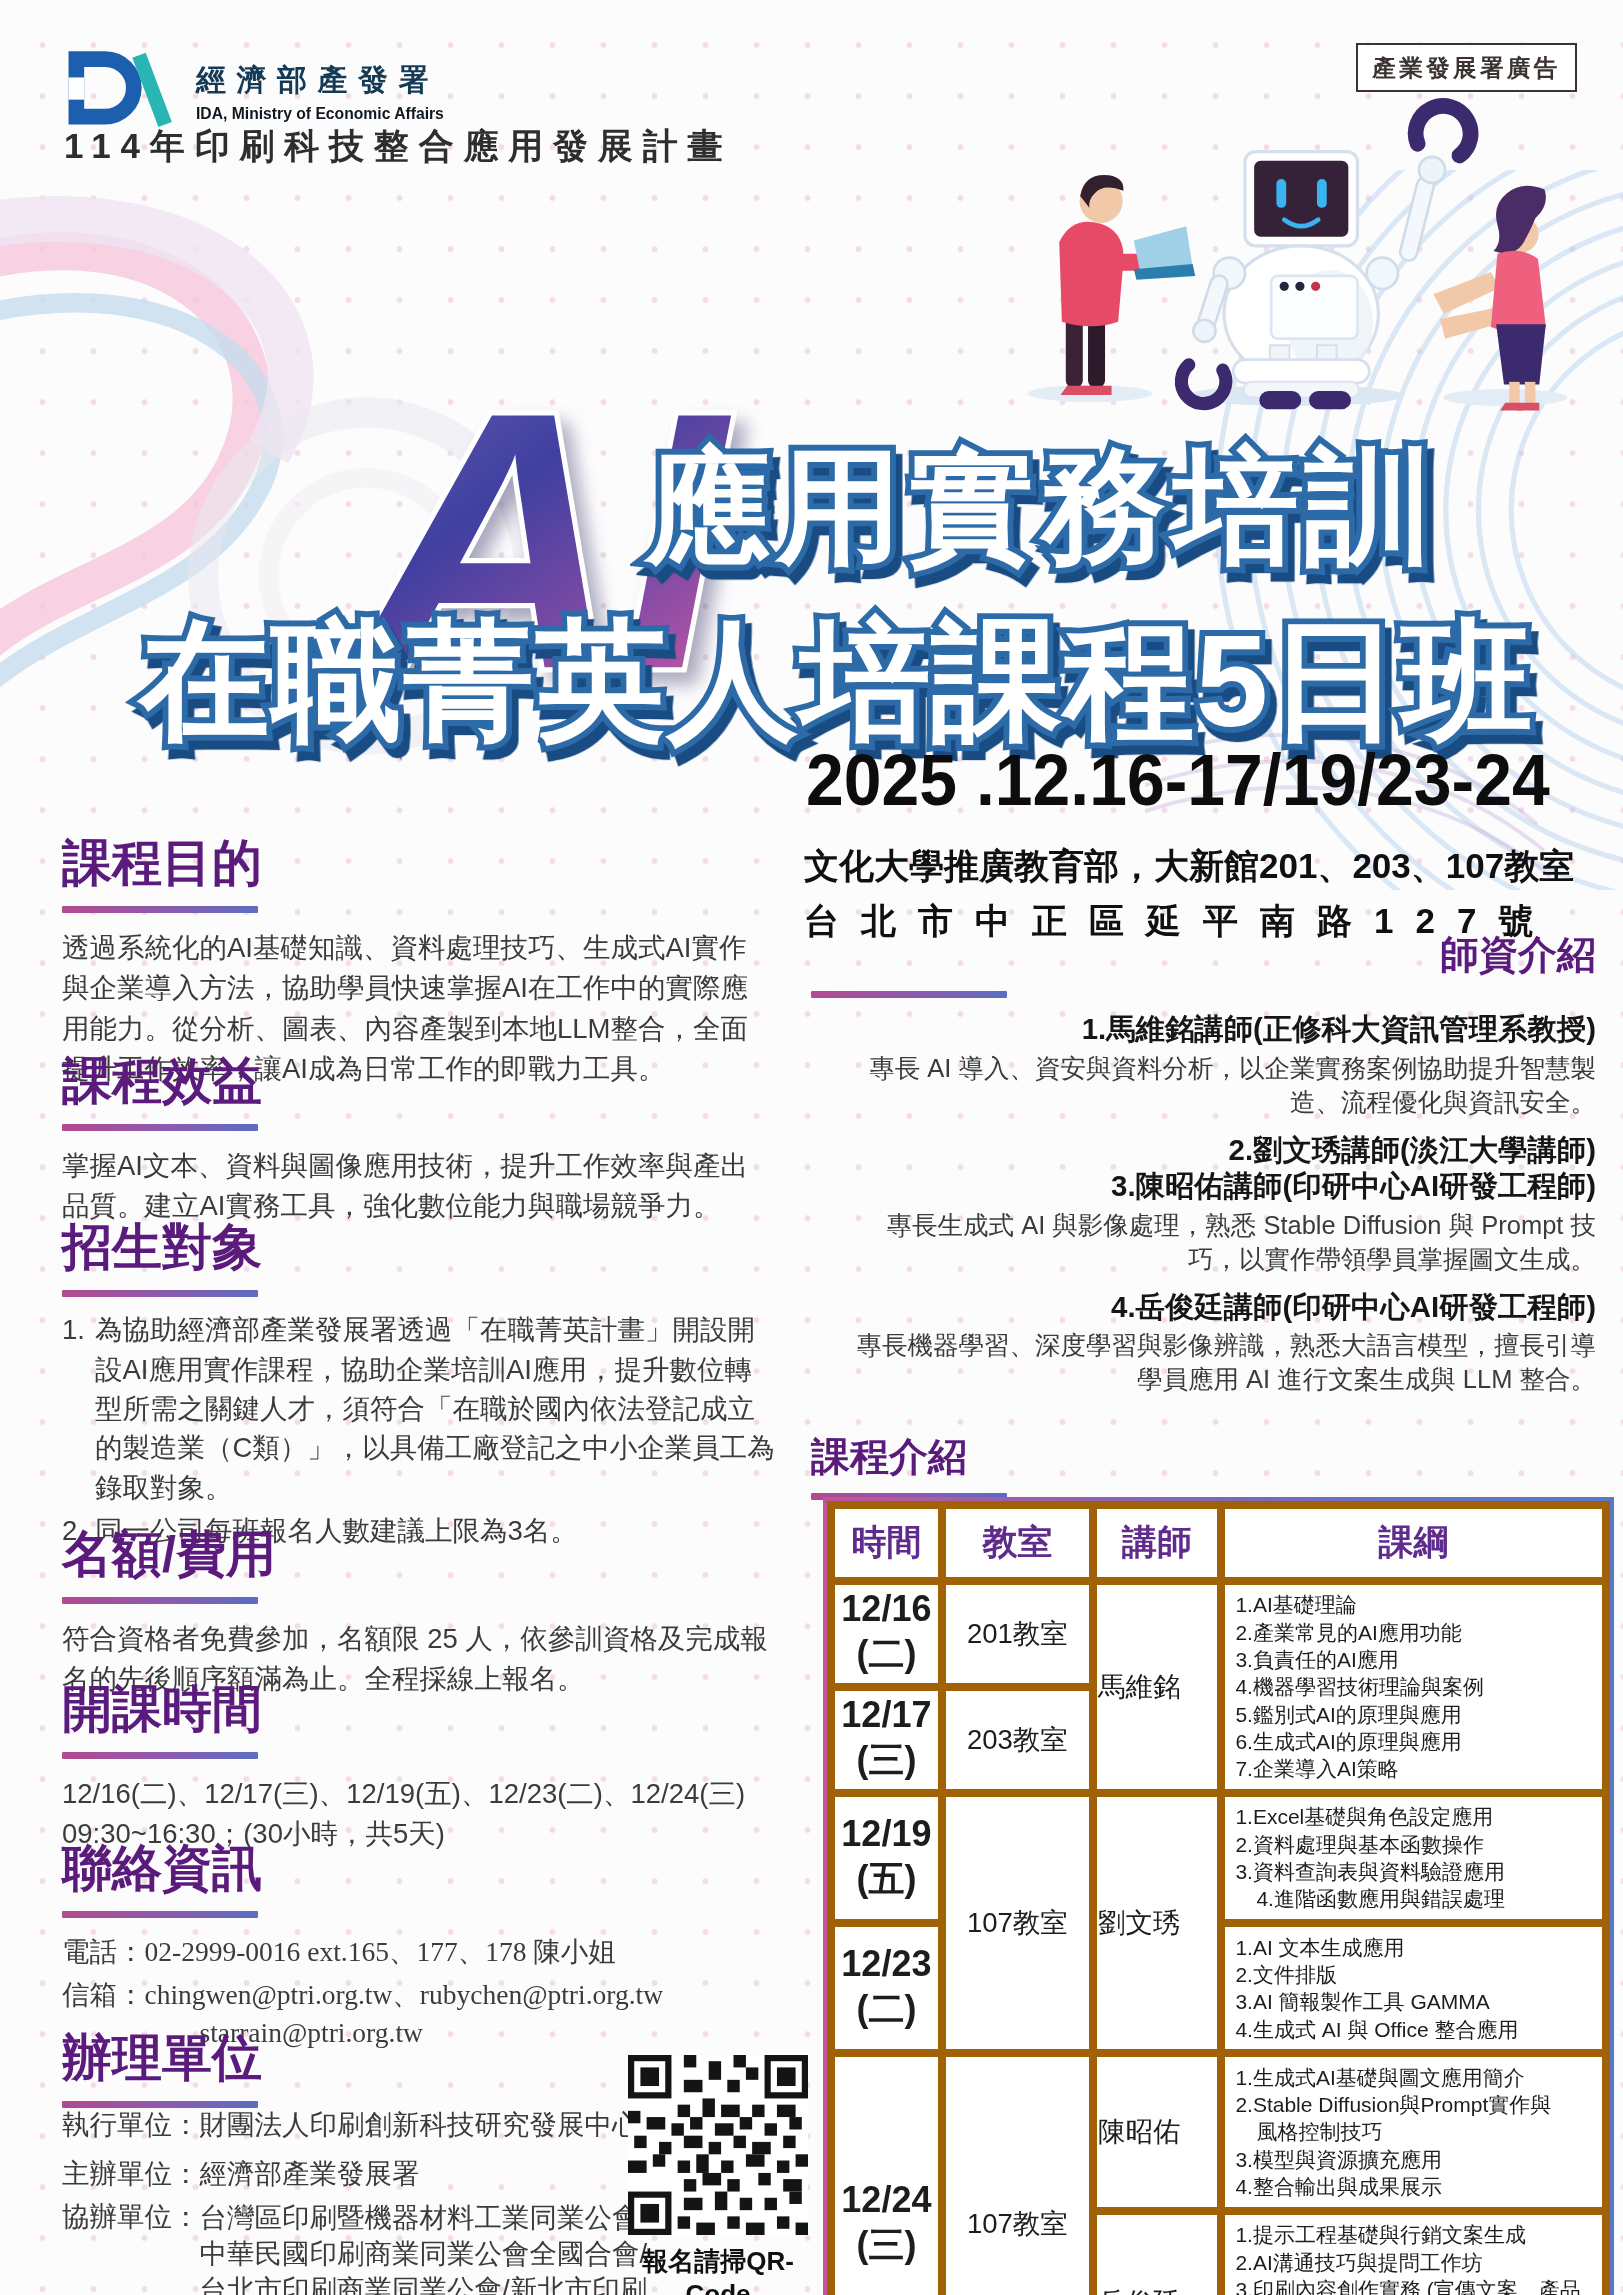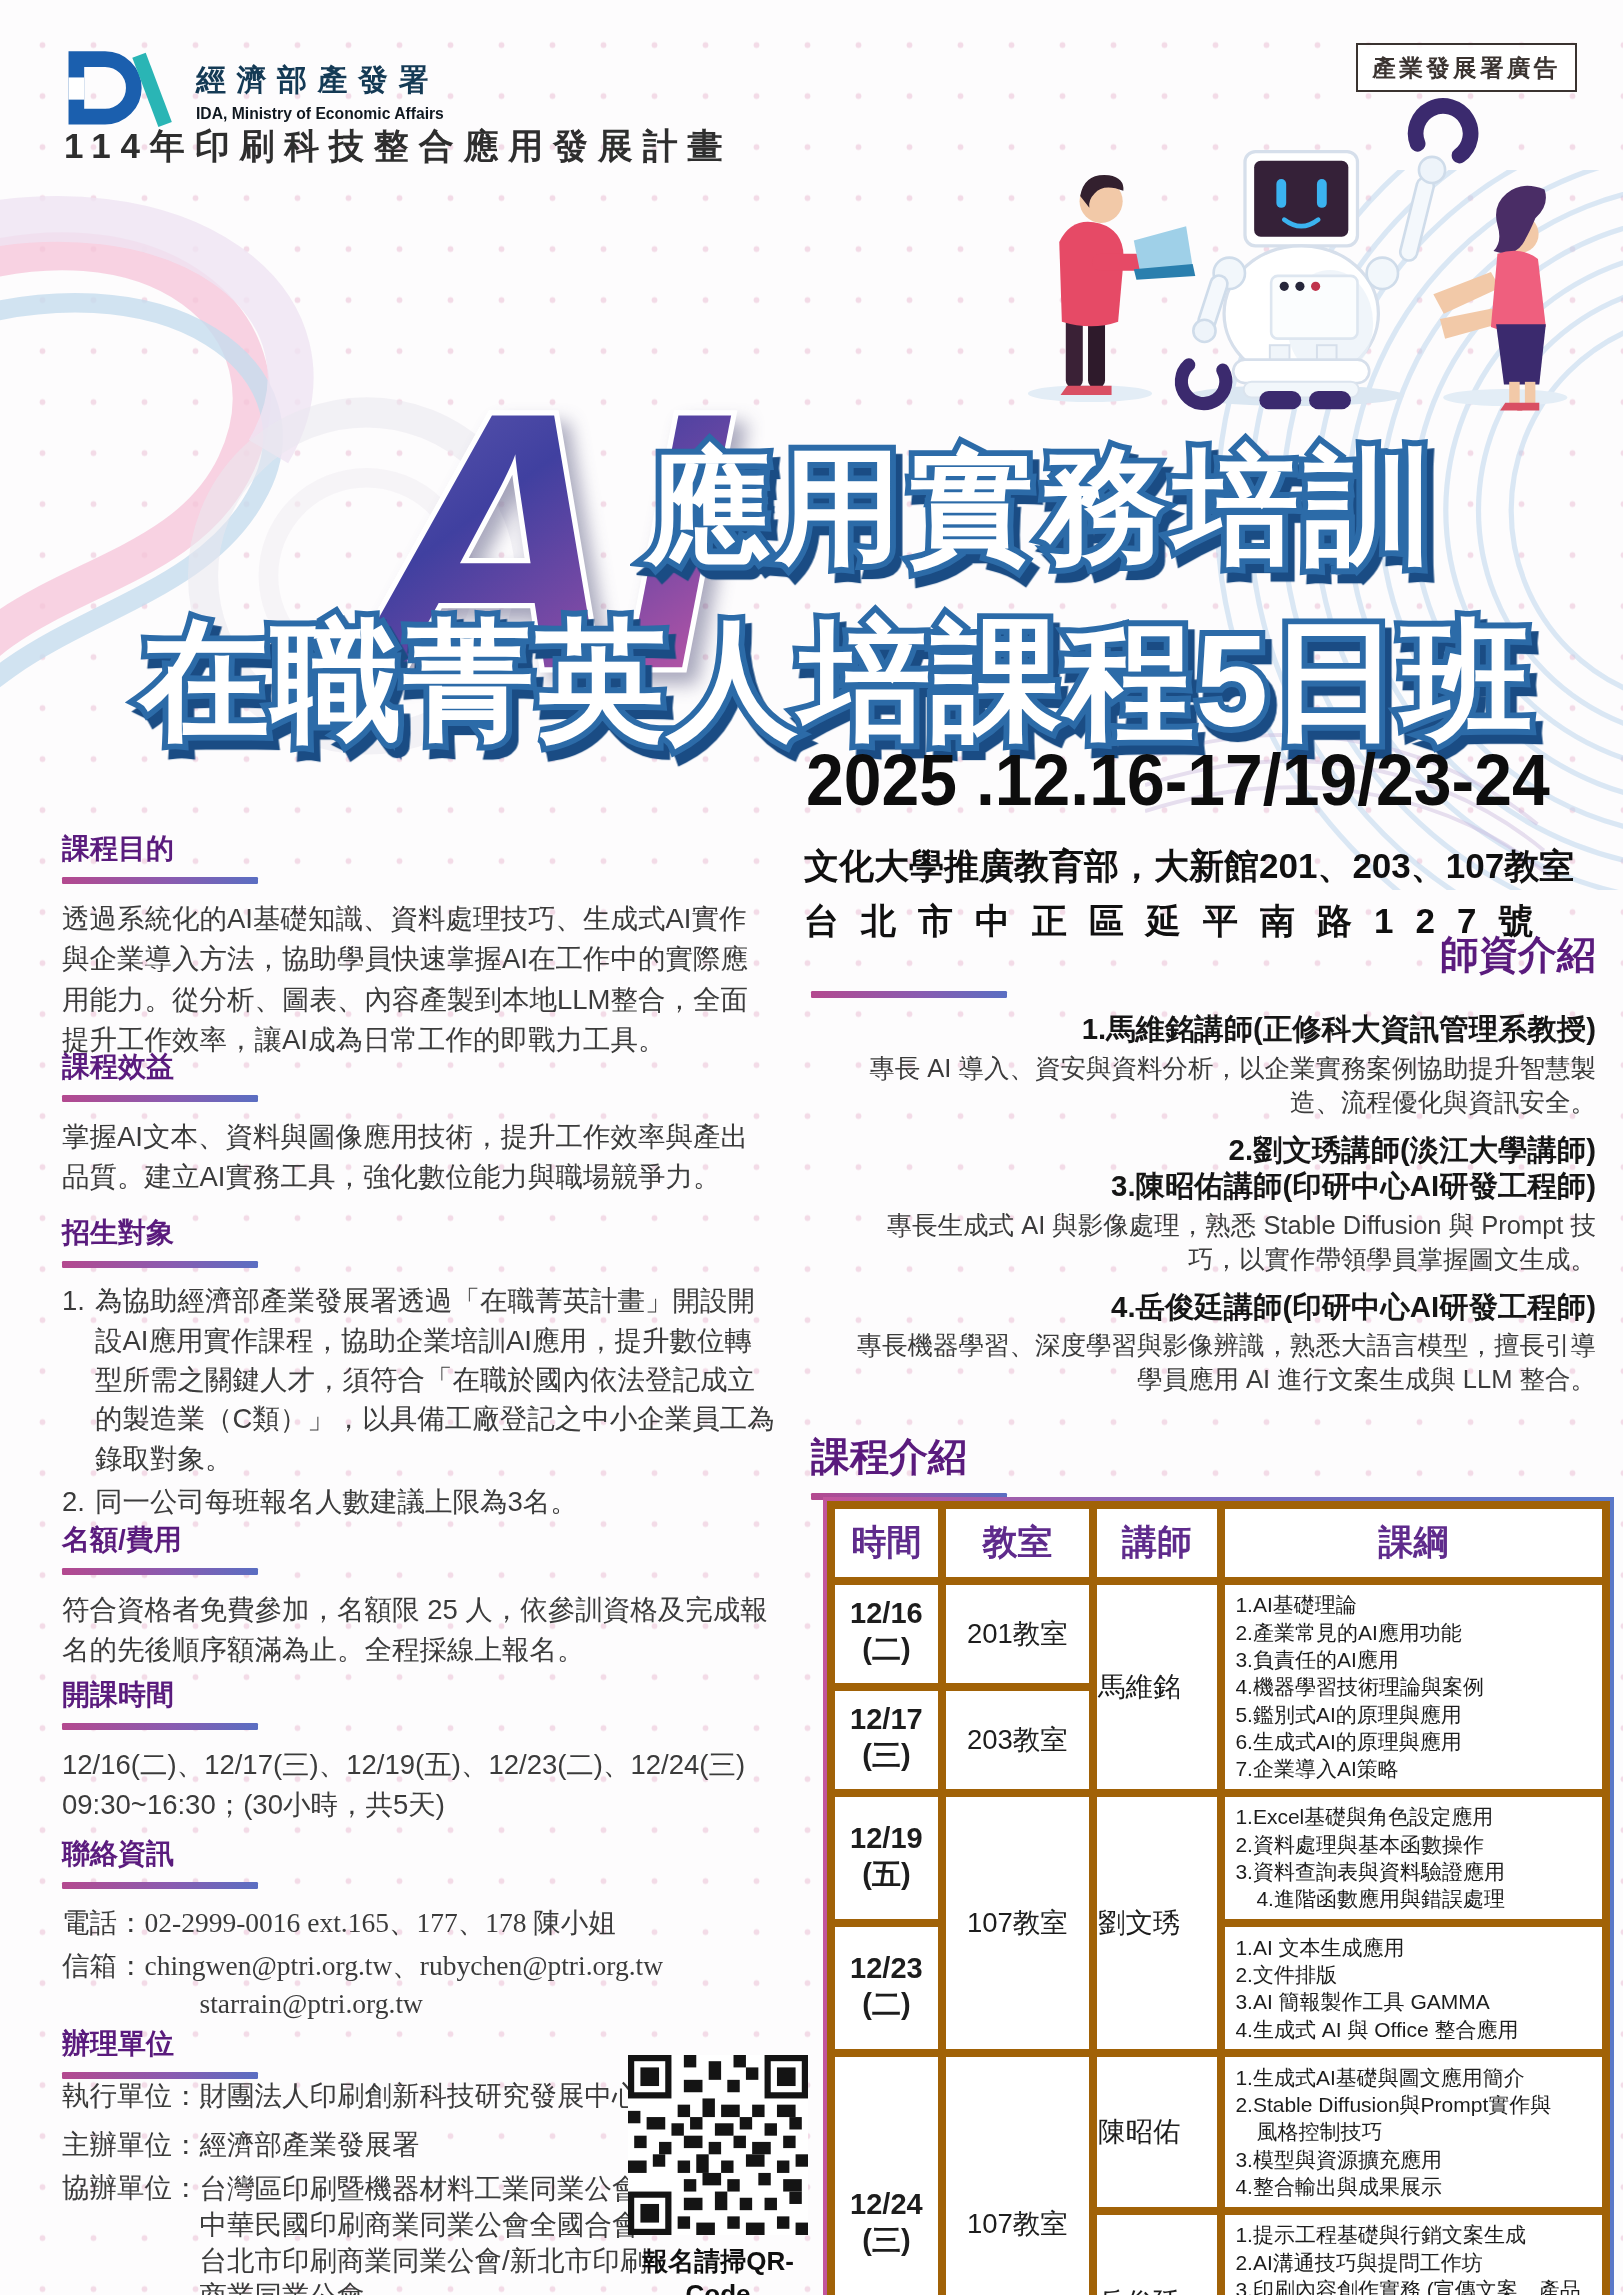--- a/index.html
+++ b/index.html
@@ -9,21 +9,21 @@
         background-size:51px 51px;background-position:17px 19.6px;
         font-family:"Liberation Sans",sans-serif;color:#222;}
   .abs{position:absolute;}
   
   .agency-zh{font-size:30px;font-weight:bold;color:#143a55;letter-spacing:10.5px;}
   .agency-en{font-size:15.7px;font-weight:bold;color:#101820;margin-top:3.9px;}
   .program{font-size:35px;font-weight:800;color:#2e2e2e;letter-spacing:9.8px;}
   .badge{border:2.6px solid #3a3330;color:#3a3330;font-size:23.6px;font-weight:600;
          letter-spacing:3.3px;padding:6.5px 14.4px;background:rgba(255,255,255,.85);}
   
-  .sec-h{font-size:28px;font-weight:bold;color:#5a1b7d;}
+  .sec-h{font-size:50px;font-weight:bold;color:#5a1b7d;}
   .sec-bar{width:196px;height:7.2px;margin-top:9.2px;border-radius:1.3px;
            background:linear-gradient(90deg,#b4498f 0%,#8a5bb0 55%,#5a6ec2 100%);}
   .body-text{font-size:27.5px;line-height:1.47;color:#3b3b3b;white-space:pre-line;}
   .num-item{display:flex;font-size:27.5px;line-height:1.43;color:#3b3b3b;}
   .num-item .num{flex:0 0 33px;}
   .num-item .itxt{flex:1;}
   .lv{display:flex;font-size:27.5px;line-height:1.24;color:#3b3b3b;margin-bottom:9.2px;}
   .lv .lab{flex:0 0 auto;}
   .lv .val{flex:1;white-space:pre-line;}
   .contact-line{display:flex;font-size:27.5px;line-height:1.38;color:#3b3b3b;margin-bottom:5.2px;font-family:Liberation Serif, serif;}
@@ -34,21 +34,21 @@
   .venue1{font-size:35px;font-weight:bold;color:#101010;white-space:nowrap;}
   .venue2{font-size:35px;font-weight:bold;color:#101010;letter-spacing:22px;white-space:nowrap;}
   
   .inst-name{font-size:29.4px;font-weight:bold;color:#161616;line-height:1.25;}
   .inst-desc{font-size:25.5px;color:#3b3b3b;line-height:1.33;margin:3.9px 0 11.8px 34px;white-space:pre-line;}
   
   .tbl-wrap{background:linear-gradient(90deg,#c2559c 0%,#7a68bd 50%,#5a78c8 100%);padding:3.9px;}
   table.course{width:100%;border-collapse:collapse;background:#fff;table-layout:fixed;}
   table.course th,table.course td{border:8px solid #a16207;}
   table.course th{font-size:35px;font-weight:bold;color:#5f2b8c;padding:10.5px 3.9px;}
-  td.timec{font-size:29px;font-weight:600;text-align:center;white-space:pre-line;color:#1d1d1d;}
+  td.timec{font-size:36px;font-weight:600;text-align:center;white-space:pre-line;color:#1d1d1d;}
   td.roomc{font-size:27.5px;text-align:center;color:#1d1d1d;}
   td.lectc{font-size:27.5px;text-align:left;color:#1d1d1d;}
   td.sylc{font-size:21px;line-height:1.3;padding:6.5px 10.5px;white-space:pre-line;color:#1d1d1d;}
   .qr-caption{font-size:26px;font-weight:bold;color:#101010;text-align:center;}
 </style>
 </head>
 <body>
 
 <div class="page">
 

